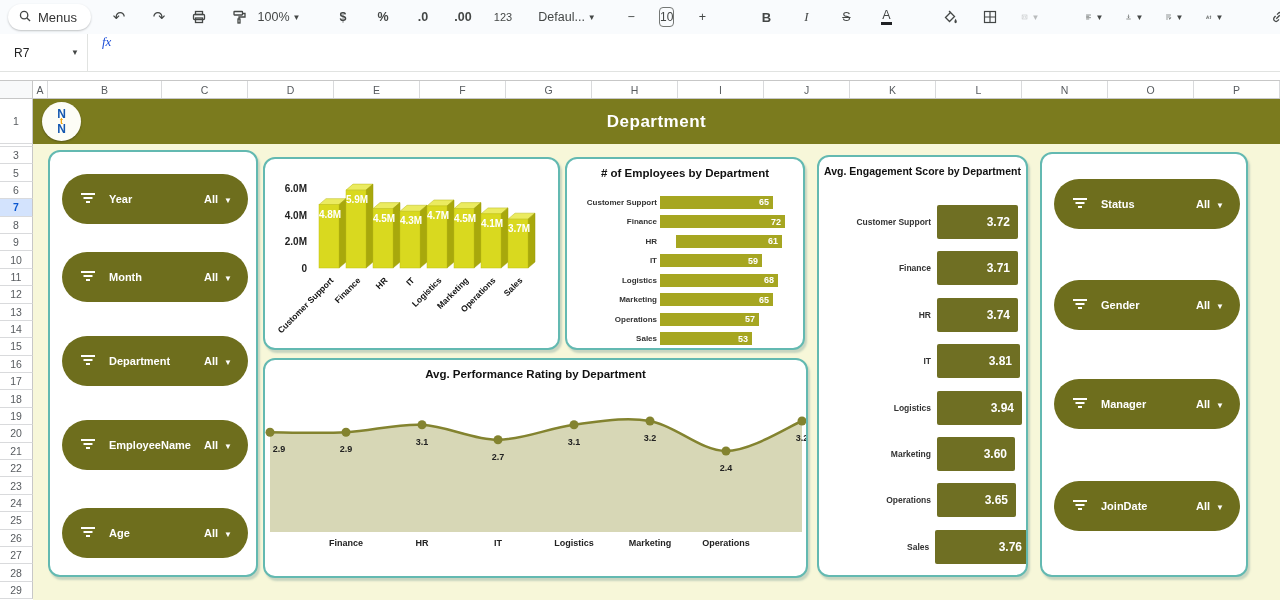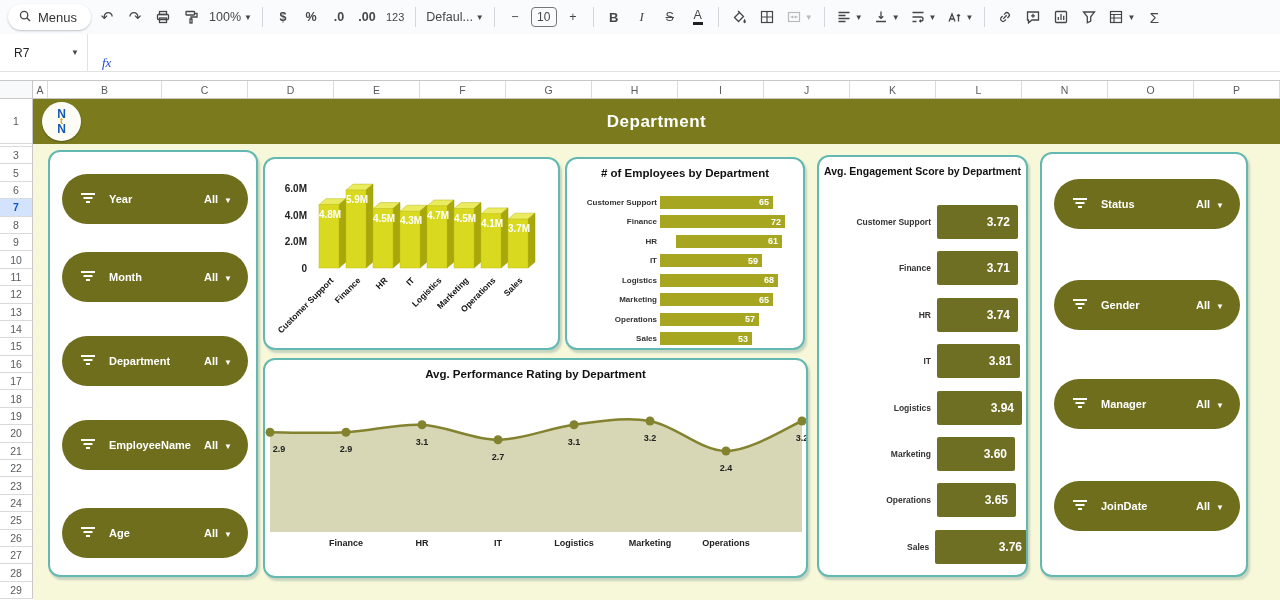--- a/index.html
+++ b/index.html
@@ -1,42 +1,42 @@
 <!DOCTYPE html>
 <html><head>
 <meta charset="utf-8">
 <style>
   html,body{margin:0;padding:0;background:#fff;}
   *{box-sizing:border-box;font-family:"Liberation Sans",sans-serif;}
   .screen{position:relative;width:1280px;height:600px;overflow:hidden;background:#fff;}
 
   
   .toolbar{position:absolute;left:0;top:0;width:1280px;height:34px;background:#f9fbfd;
-    display:flex;align-items:center;gap:4px;padding:4px 8px;color:#444746;}
+    display:flex;align-items:center;gap:16px;padding:4px 8px;color:#444746;}
   .tb-item{display:flex;align-items:center;justify-content:center;min-width:24px;height:24px;
     border-radius:4px;font-size:12.5px;color:#444746;padding:0 3px;}
   .tb-item svg{display:block;}
   .tb-divider{width:1px;height:20px;background:#d4d7da;margin:0 4px;}
   .menus-pill{display:flex;align-items:center;gap:6px;background:#fff;border-radius:14px;
     height:26px;padding:0 14px 0 10px;box-shadow:0 1px 2px rgba(60,64,67,.3);font-size:13px;color:#333;}
   .dd{font-size:8px;margin-left:3px;color:#444746;}
   .tb-text{font-weight:600;}
   .zoom-box,.font-box{font-size:12.5px;padding:0 2px;}
   .fs-box{width:26px;height:20px;border:1px solid #747775;border-radius:4px;display:flex;
     align-items:center;justify-content:center;font-size:12px;}
   .b-bold{font-weight:bold;font-size:13px;}
   .b-italic{font-style:italic;font-family:"Liberation Serif",serif;font-size:13px;}
   .b-strike{text-decoration:line-through;font-size:12.5px;}
   .b-color{font-size:12.5px;border-bottom:3px solid #202124;line-height:1.1;padding:0 1px;}
   .grayed{opacity:.35;}
   .sigma{font-size:15px;}
 
   
   .formula-bar{position:absolute;left:0;top:34px;width:1280px;height:38px;background:#fff;
-    display:flex;align-items:flex-end;border-bottom:1px solid #e1e3e1;}
+    display:flex;align-items:flex-start;border-bottom:1px solid #e1e3e1;}
   .name-box{width:88px;height:100%;display:flex;align-items:center;justify-content:space-between;
     padding:0 8px 0 14px;font-size:12px;color:#222;border-right:1px solid #e1e3e1;}
   .fx-label{font-style:italic;font-family:"Liberation Serif",serif;color:#1d4ed8;font-size:13px;margin-left:14px;}
 
   
   .col-headers{position:absolute;left:0;top:80px;width:1280px;height:19px;display:flex;
     background:#fff;border-top:1px solid #c7c7c7;border-bottom:1px solid #c7c7c7;}
   .corner{width:33px;height:100%;border-right:1px solid #c7c7c7;background:#f8f9fa;}
   .col-h{border-right:1px solid #d9dadc;display:flex;align-items:center;justify-content:center;
     font-size:10.5px;color:#575b5f;background:#fff;}

